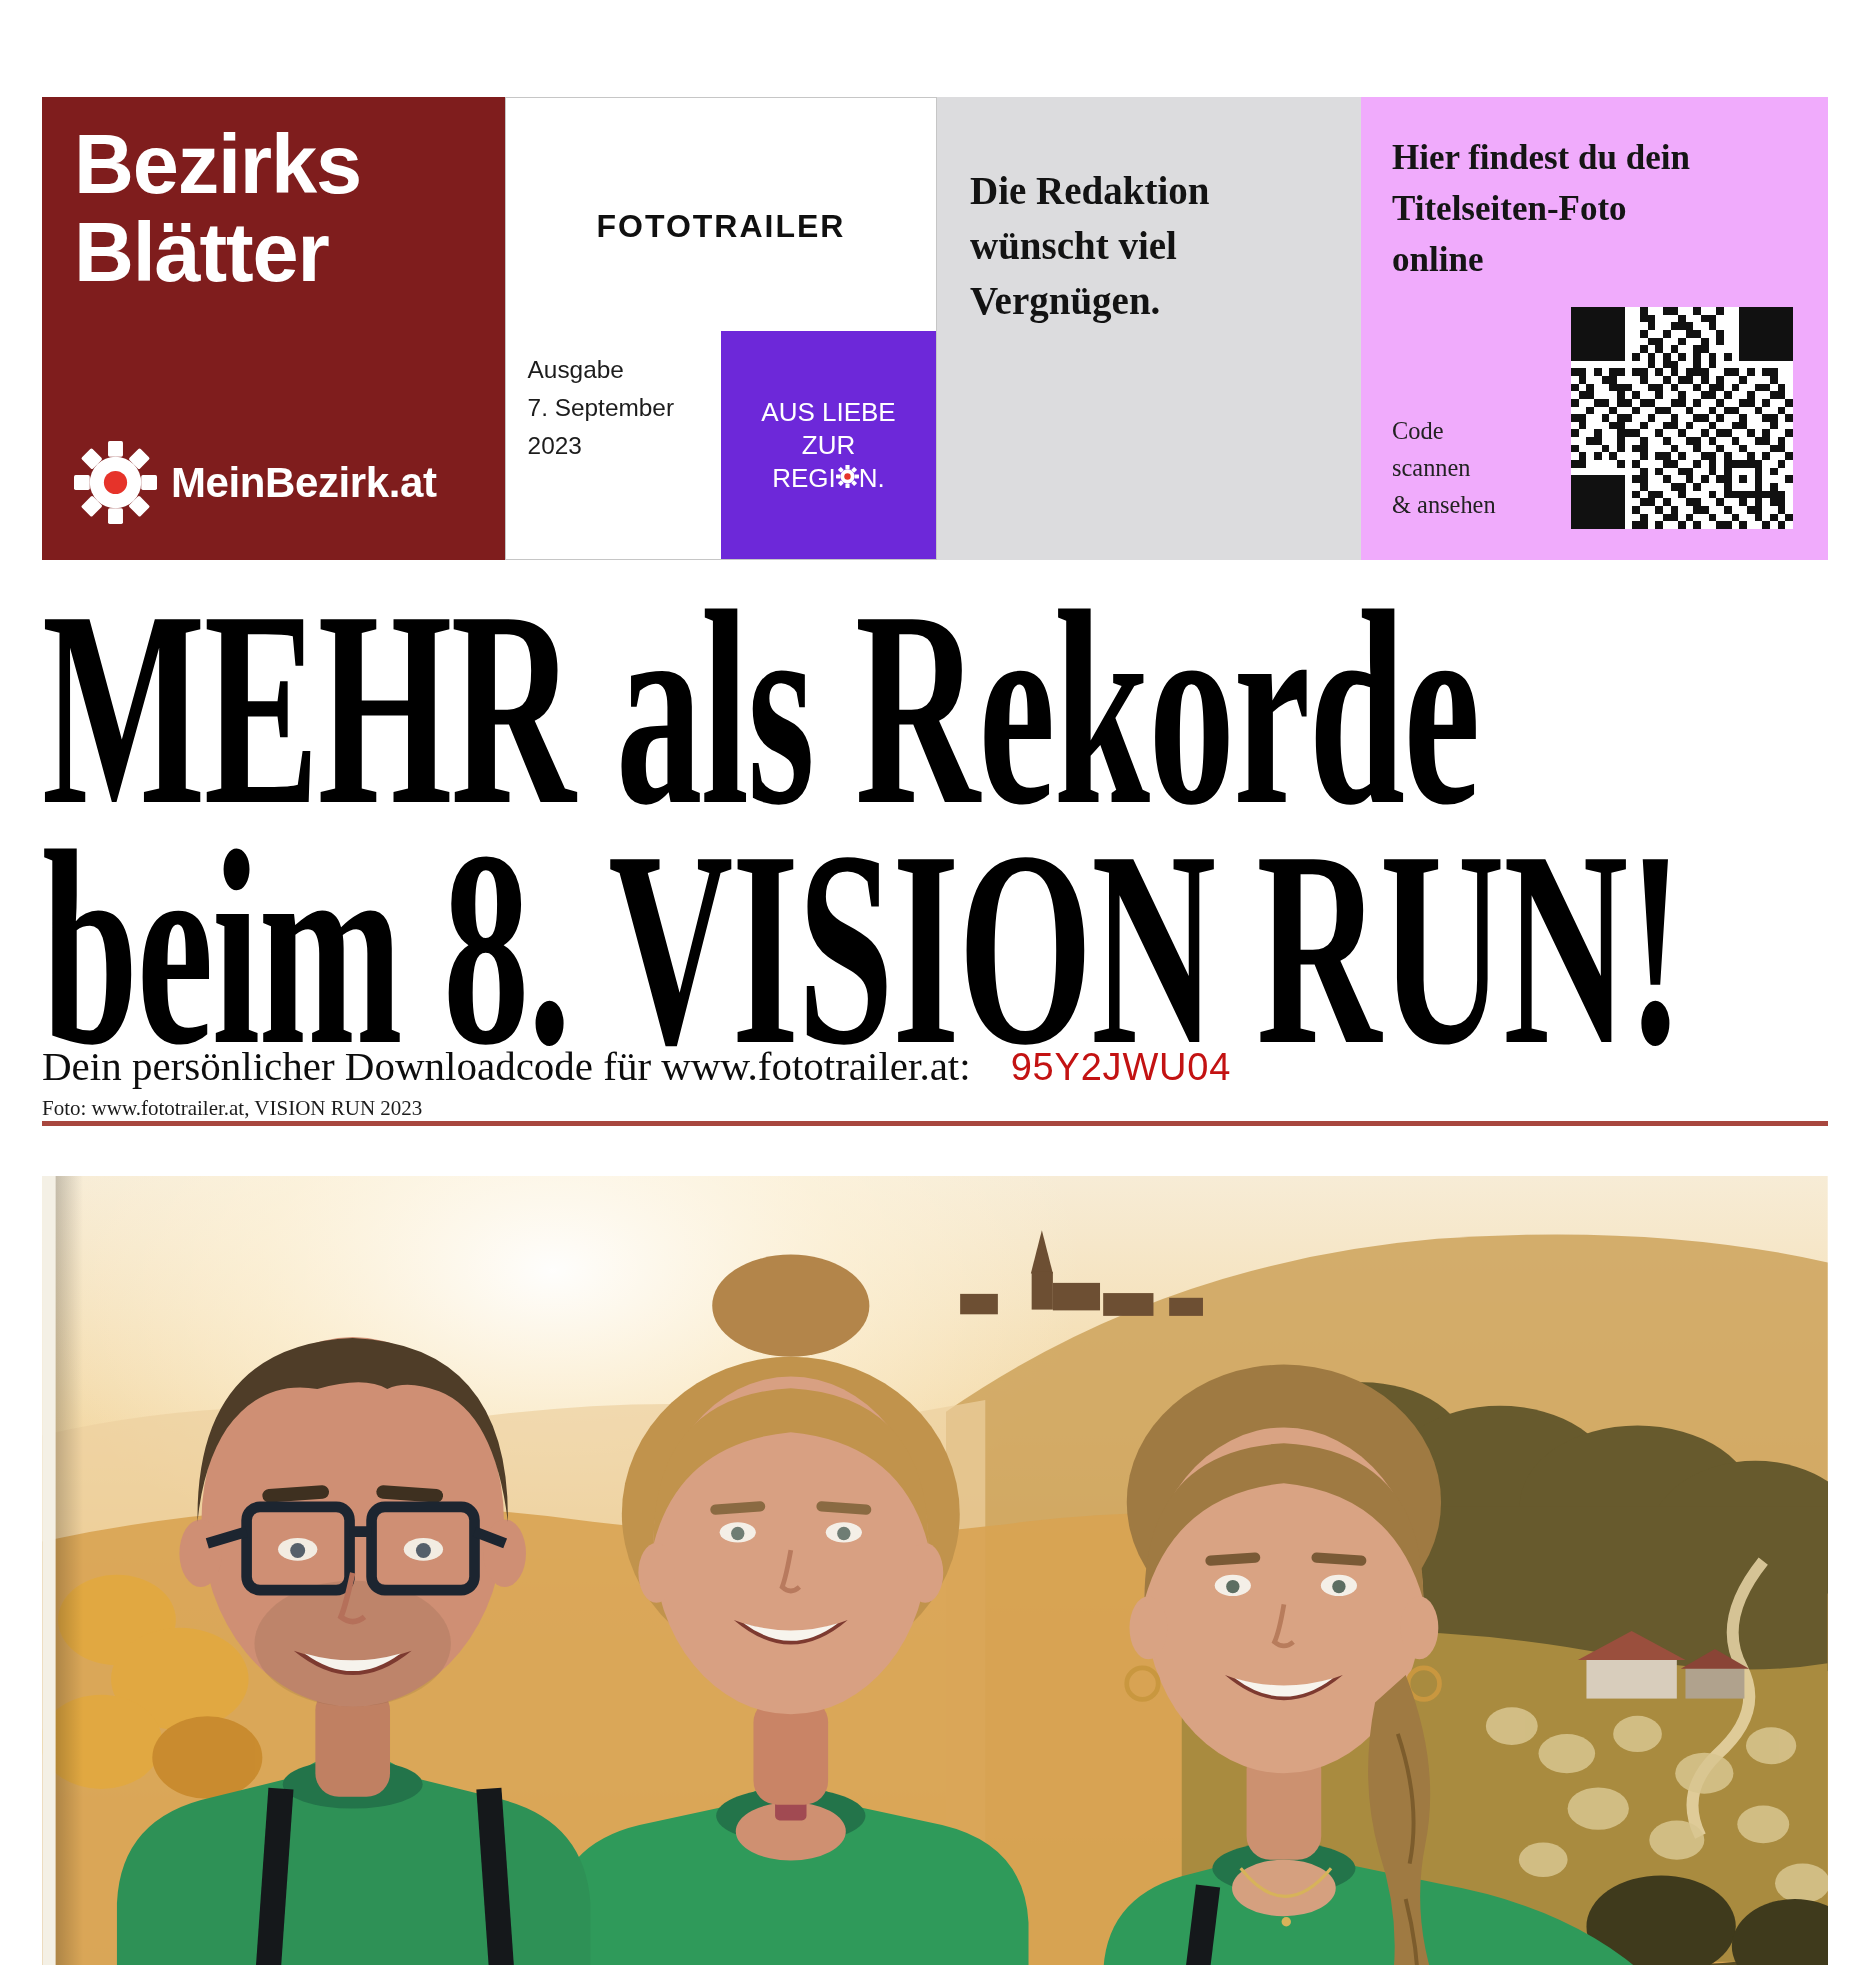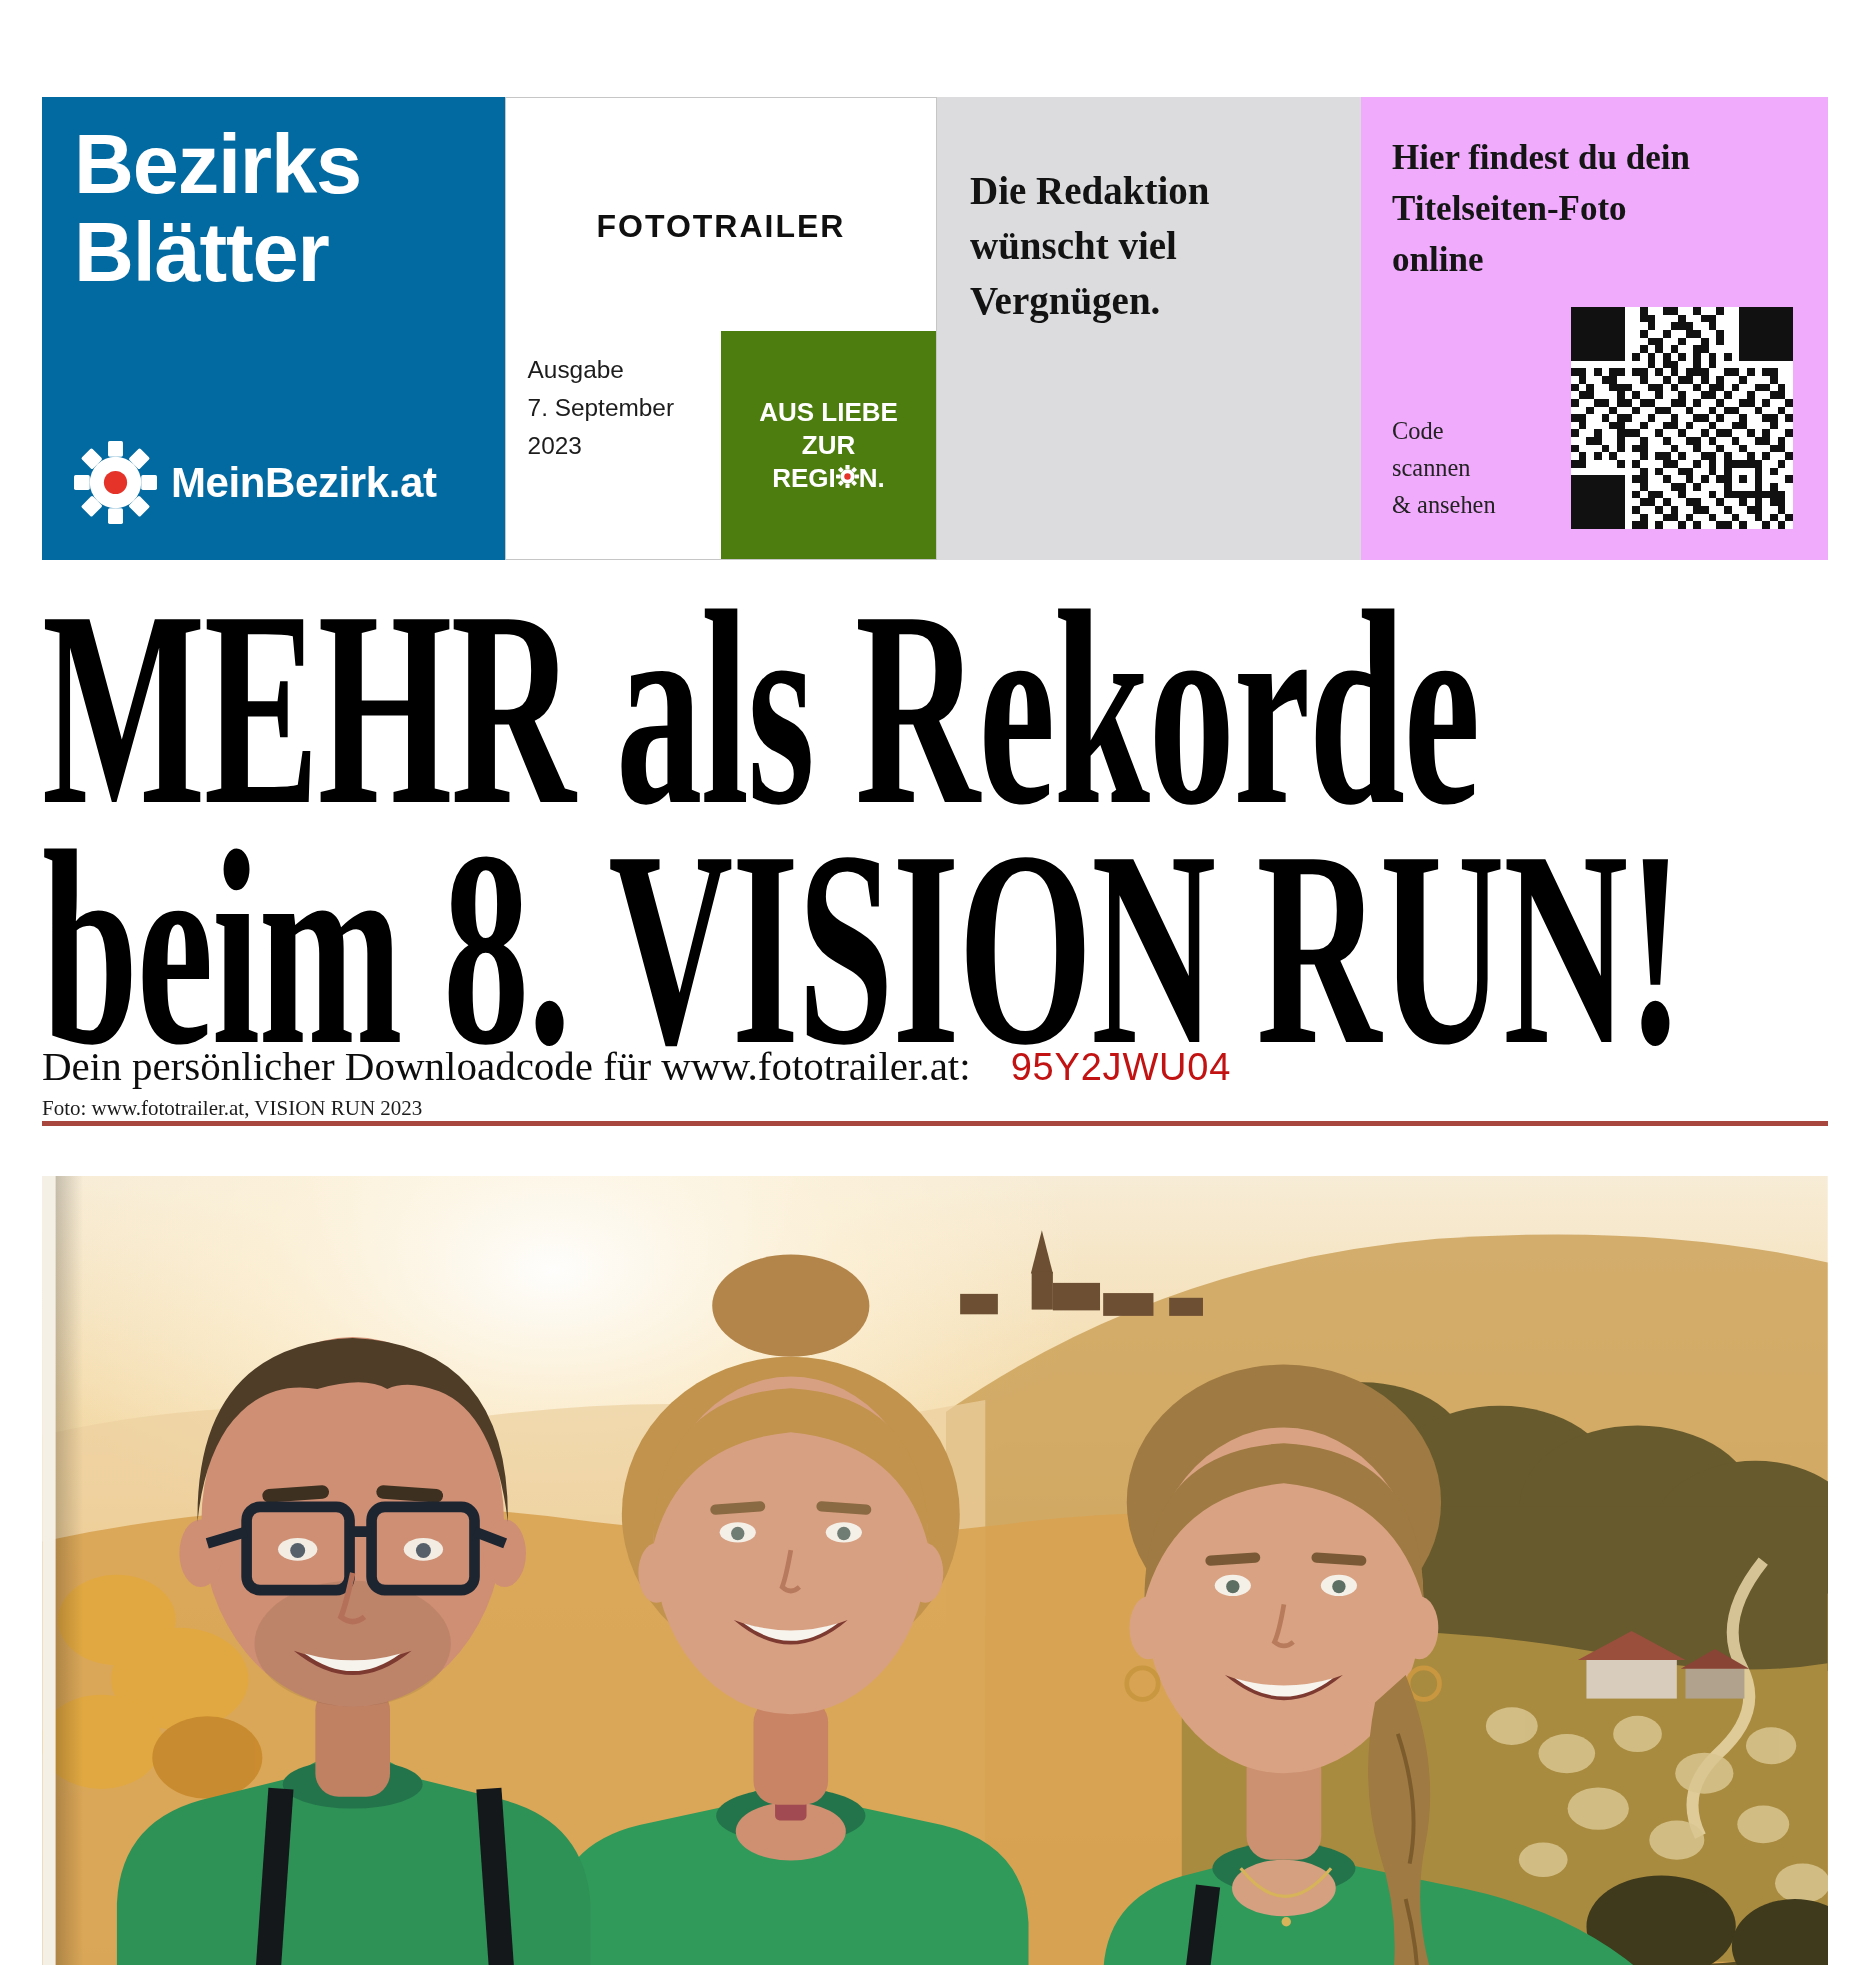--- a/index.html
+++ b/index.html
@@ -1,35 +1,35 @@
 <!DOCTYPE html>
 <html style="font-size:6.3px"><head>
 <meta charset="utf-8">
 <style>
   html,body{margin:0;padding:0;background:#ffffff;}
   .page{position:relative;width:1871px;height:2664px;background:#fff;overflow:hidden;
         font-family:"Liberation Sans",sans-serif;color:#111;}
   .abs{position:absolute;}
 
   
-  .m-red{left:42px;top:97px;width:463px;height:463px;background:#0369a1;}
+  .m-red{left:42px;top:97px;width:463px;height:463px;background:#7f1d1d;}
   .brand{position:absolute;left:32px;top:24.4px;color:#fff;font-weight:bold;
          font-size:83px;line-height:88px;letter-spacing:-1.2px;}
   .logo-row{position:absolute;left:32px;bottom:36px;display:flex;align-items:center;gap:14px;}
   .logo-row .site{color:#fff;font-weight:bold;font-size:42px;letter-spacing:-0.4px;}
   .gear{display:inline-block;vertical-align:-0.06em;}
 
   .ft-box{left:505px;top:97px;width:432px;height:463px;background:#fff;
           border:1.6px solid #c6c6c6;box-sizing:border-box;}
   .ft-top{position:absolute;left:0;top:0;width:100%;height:233px;display:flex;align-items:center;justify-content:center;}
   .ft-title{font-size:32px;font-weight:bold;letter-spacing:2px;color:#101010;margin-top:24px;}
   .ft-bottom{position:absolute;left:0;bottom:0;width:100%;height:228px;display:flex;}
   .issue{width:50%;box-sizing:border-box;padding:20.4px 0 0 21.6px;font-size:24.4px;line-height:38px;color:#1c1c1c;}
-  .slogan{width:50%;background:#4d7c0f;color:#fff;display:flex;flex-direction:column;
-          align-items:center;justify-content:center;font-weight:bold;font-size:26px;line-height:33px;text-align:center;}
+  .slogan{width:50%;background:#6d28d9;color:#fff;display:flex;flex-direction:column;
+          align-items:center;justify-content:center;font-weight:normal;font-size:26px;line-height:33px;text-align:center;}
 
   .m-grey{left:937px;top:97px;width:424px;height:463px;background:#dcdcde;}
   .greeting{position:absolute;left:33px;top:37px;width:275px;
             font-family:"Liberation Serif",serif;font-weight:bold;font-size:39px;line-height:55px;color:#131313;margin-top:29px;}
 
   .m-peach{left:1361px;top:97px;width:467px;height:463px;background:#f0abfc;}
   .promo-head{position:absolute;left:31px;top:35px;width:326px;
               font-family:"Liberation Serif",serif;font-weight:bold;font-size:35px;line-height:51px;color:#151515;}
   .code-scan{position:absolute;left:31px;bottom:37px;
              font-family:"Liberation Serif",serif;font-size:24.4px;line-height:37px;color:#222;}

